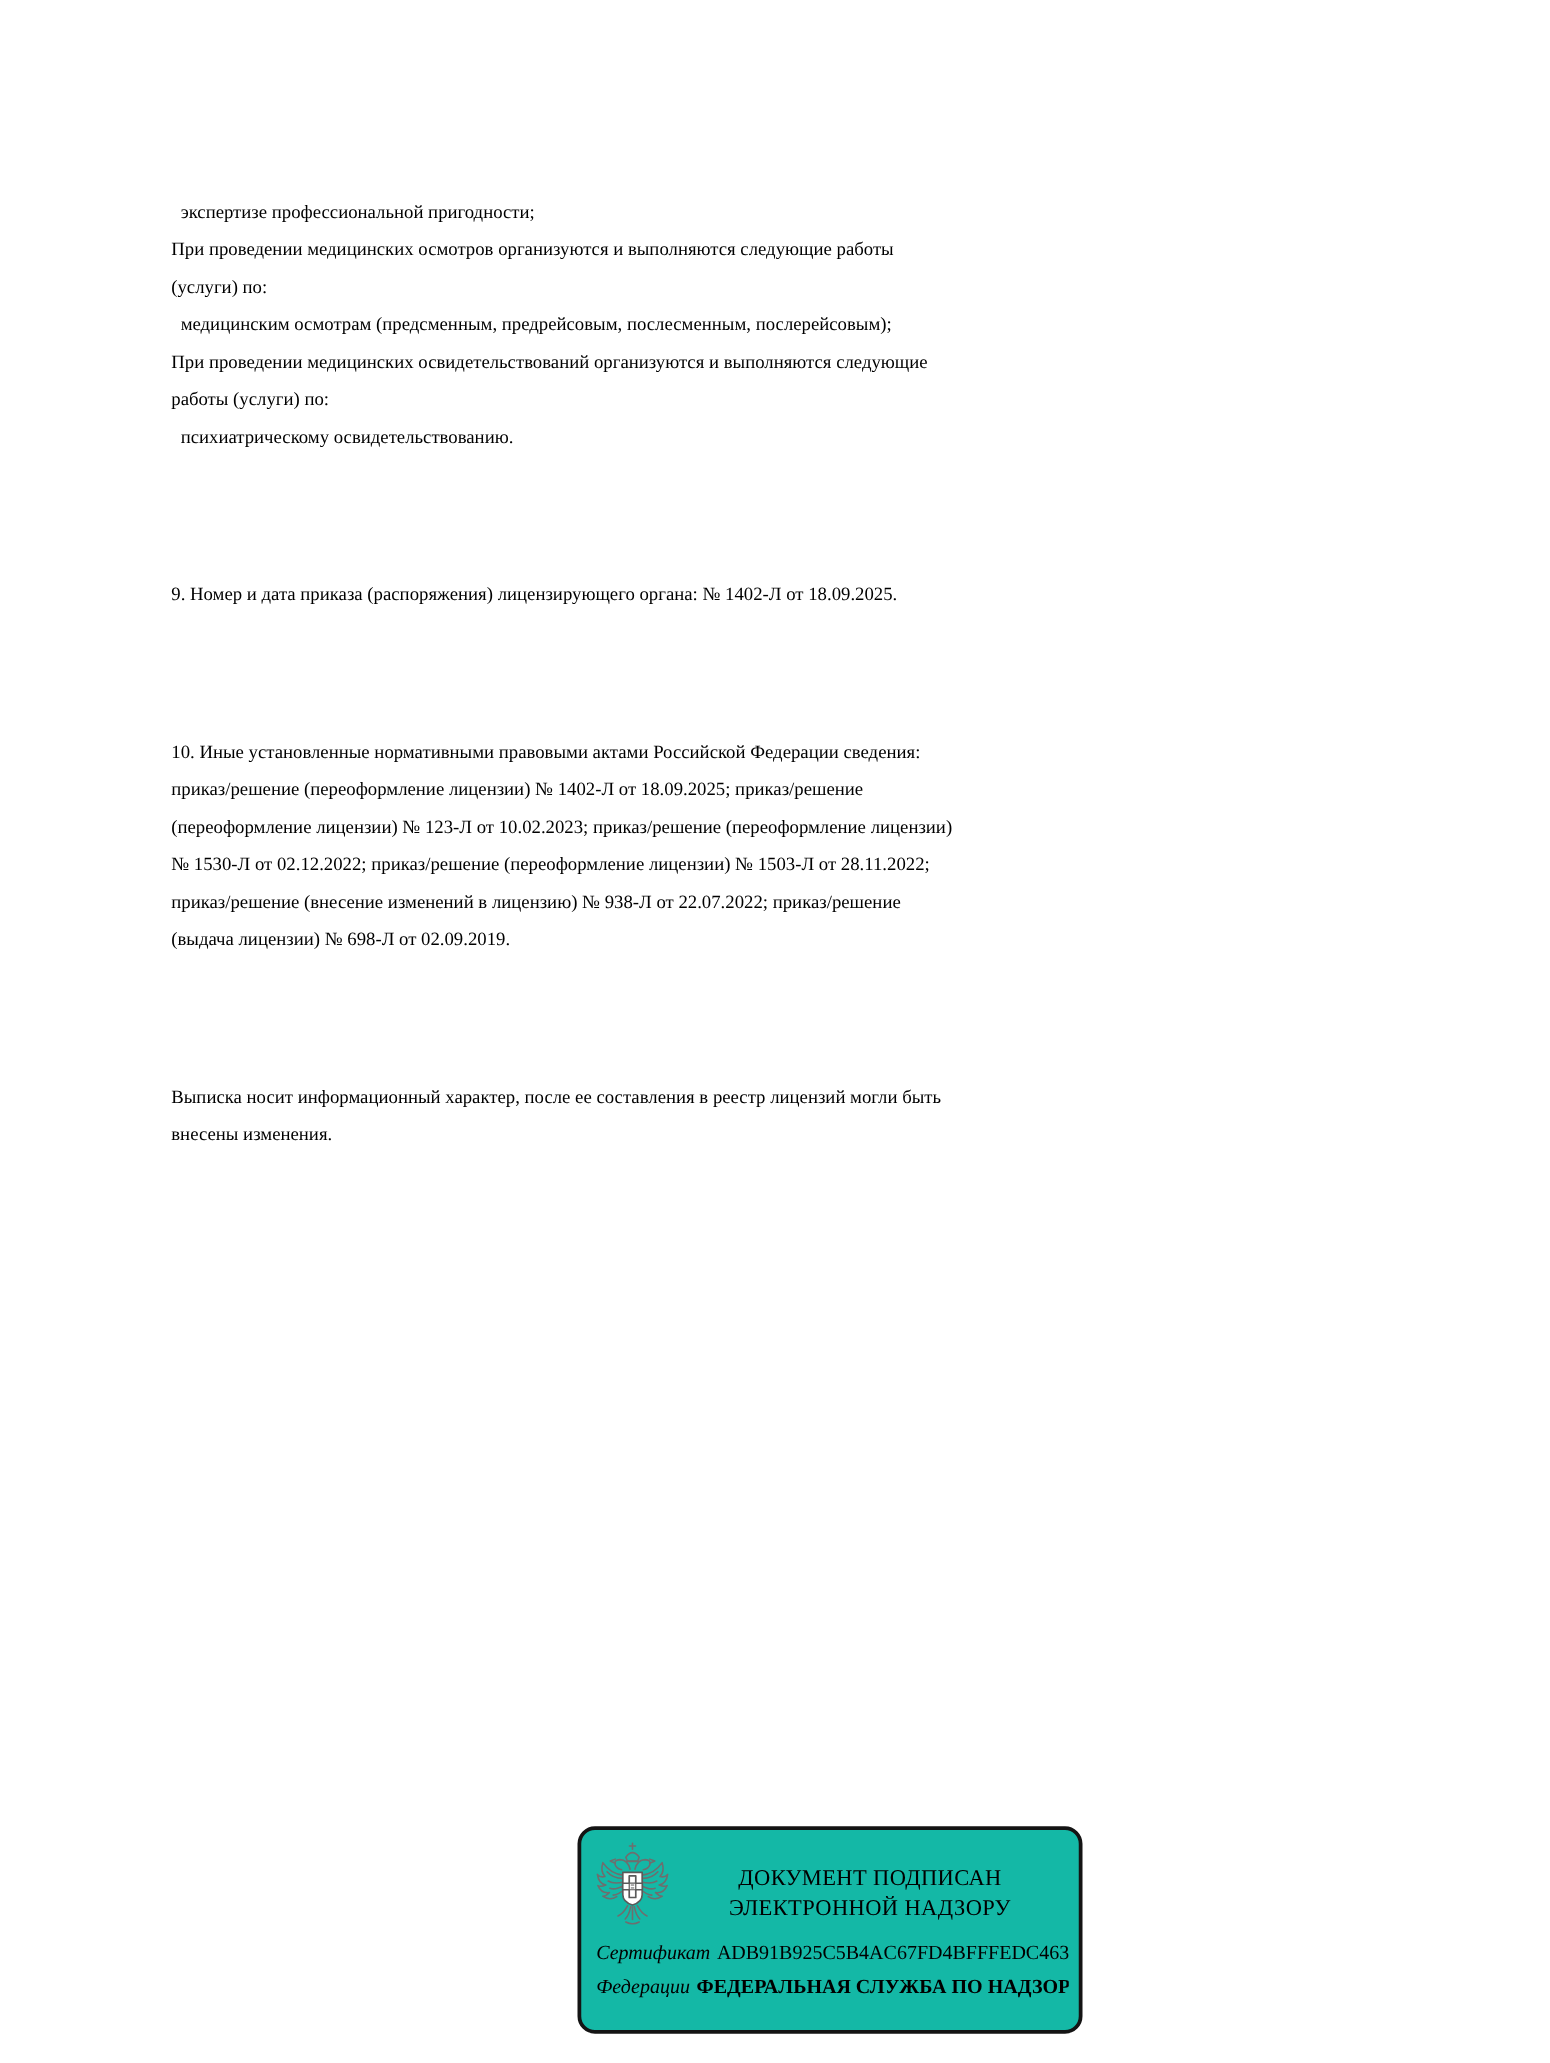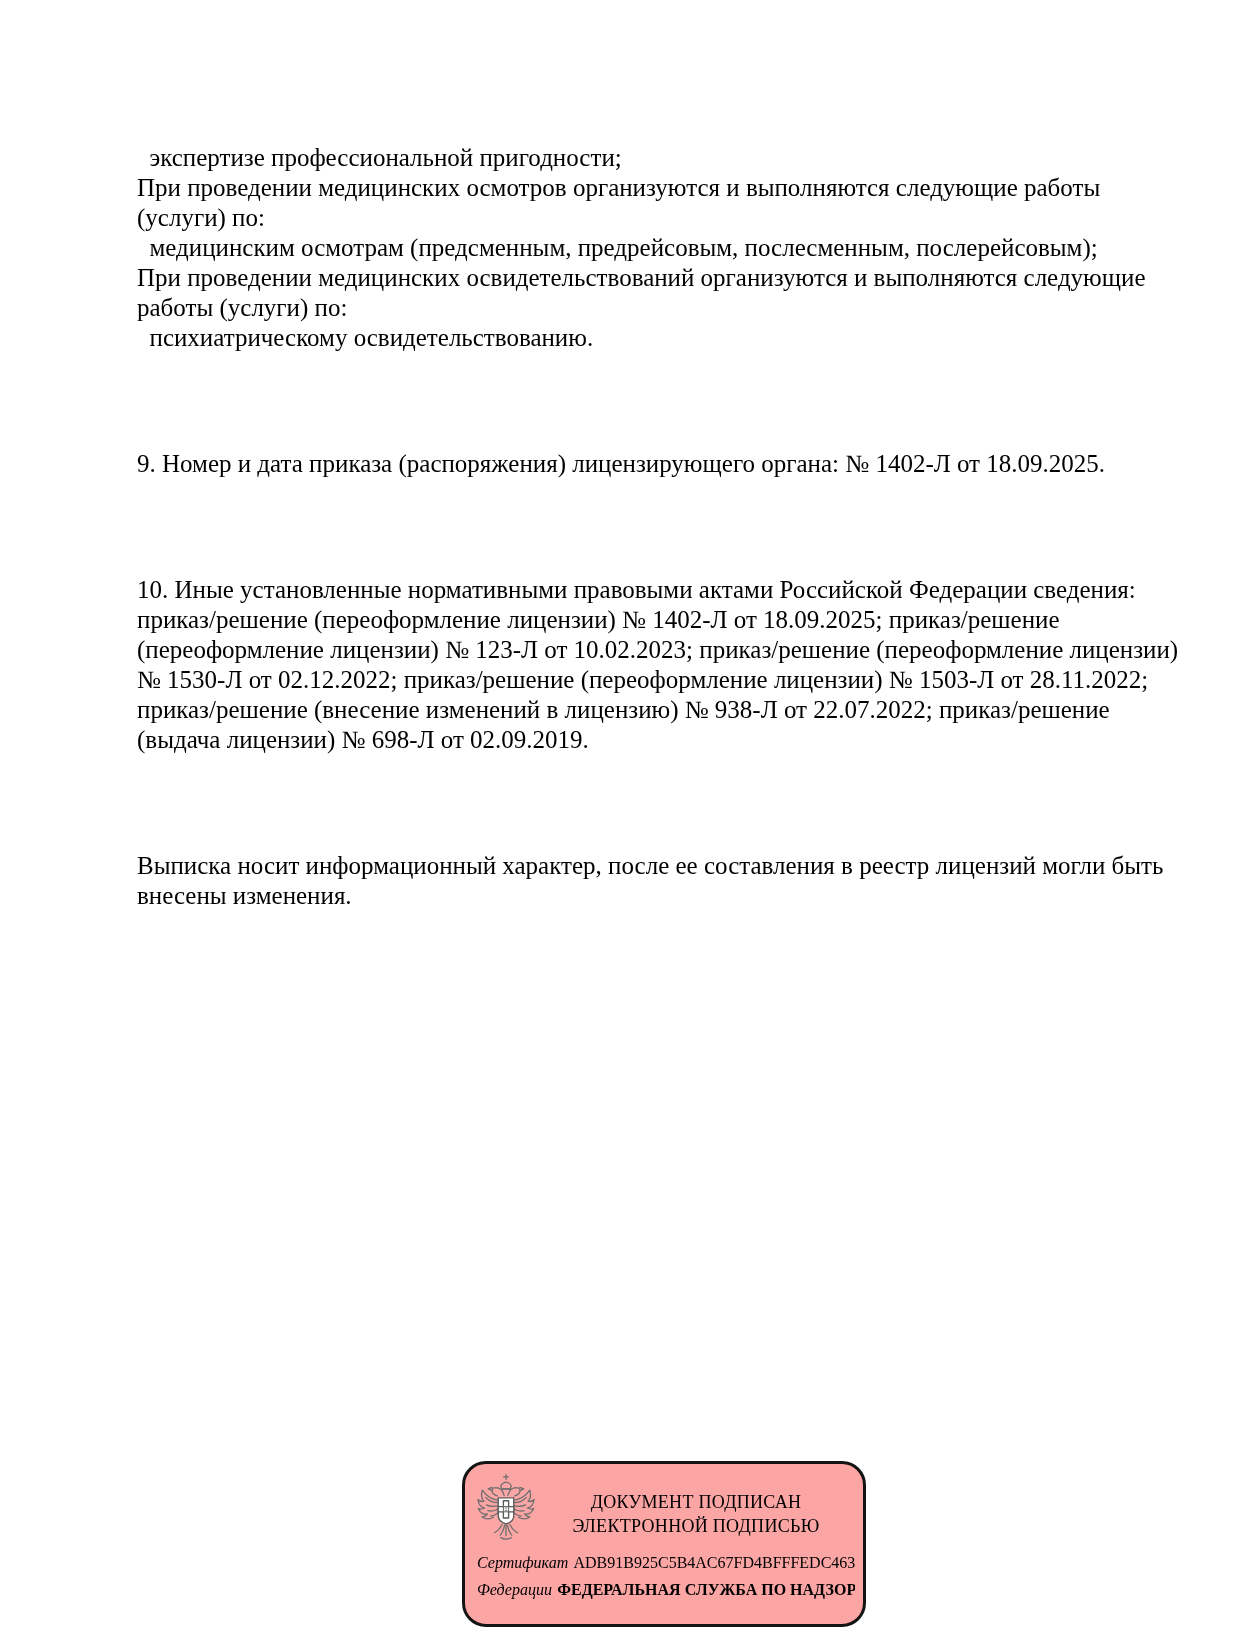--- a/index.html
+++ b/index.html
@@ -12,39 +12,39 @@
     width: 1240px;
     height: 1650px;
     background: #ffffff;
     overflow: hidden;
     font-family: "Liberation Serif", "DejaVu Serif", serif;
     color: #000000;
   }
   .doc {
     position: absolute;
     left: 137px;
-    top: 83px;
+    top: 95px;
     width: 1062px;
-    font-size: 25px;
+    font-size: 15px;
     line-height: 30px;
     white-space: pre-wrap;
   }
   .para + .para {
     margin-top: 36px;
   }
   .stamp {
     position: absolute;
     left: 462px;
     top: 1461px;
     width: 404px;
     height: 166px;
     box-sizing: border-box;
     border: 3px solid #141414;
-    border-radius: 24px;
-    background: #fca5a5;
+    border-radius: 14px;
+    background: #14b8a6;
     overflow: hidden;
   }
   .stamp-top {
     display: flex;
     align-items: flex-start;
     padding: 9px 8px 0 10px;
   }
   .emblem {
     width: 62px;
     height: 72px;
@@ -133,21 +133,21 @@
           <g stroke="#5a5a5a" stroke-width="1.4" stroke-linejoin="round">
             <path d="M24 25.5 h16 v18.5 q0 6 -8 8.5 q-8 -2.5 -8 -8.5 z" fill="#ffffff"></path>
             <path d="M29.3 28.5 h5.4 v6 h5.4 v5.4 h-5.4 v6.4 h-5.4 v-6.4 h-5.4 v-5.4 h5.4 z" fill="#ffffff"></path>
             <rect x="29.3" y="34.5" width="5.4" height="5.4" fill="#ffffff" stroke-width="1"></rect>
             <path d="M30.6 36 h2.8 M30.6 38.4 h2.8" stroke-width="0.8" fill="none"></path>
           </g>
         </svg>
       </span>
       <div class="stamp-title">
         <div>ДОКУМЕНТ ПОДПИСАН</div>
-        <div>ЭЛЕКТРОННОЙ ПОДПИСЬЮ</div>
+        <div>ЭЛЕКТРОННОЙ НАДЗОРУ</div>
       </div>
     </div>
     <div class="stamp-body">
       <div class="stamp-line">
         <span class="lbl">Сертификат</span><span>ADB91B925C5B4AC67FD4BFFFEDC463AE</span>
       </div>
       <div class="stamp-line">
         <span class="lbl">Федерации</span><span class="bold">ФЕДЕРАЛЬНАЯ СЛУЖБА ПО НАДЗОРУ В С</span>
       </div>
     </div>

